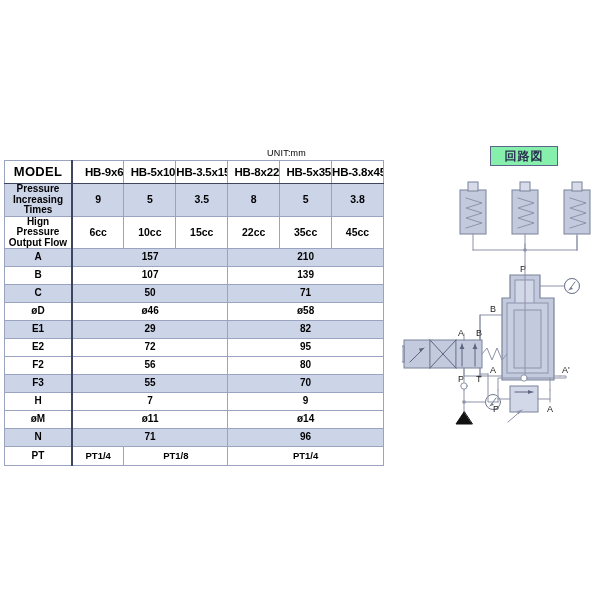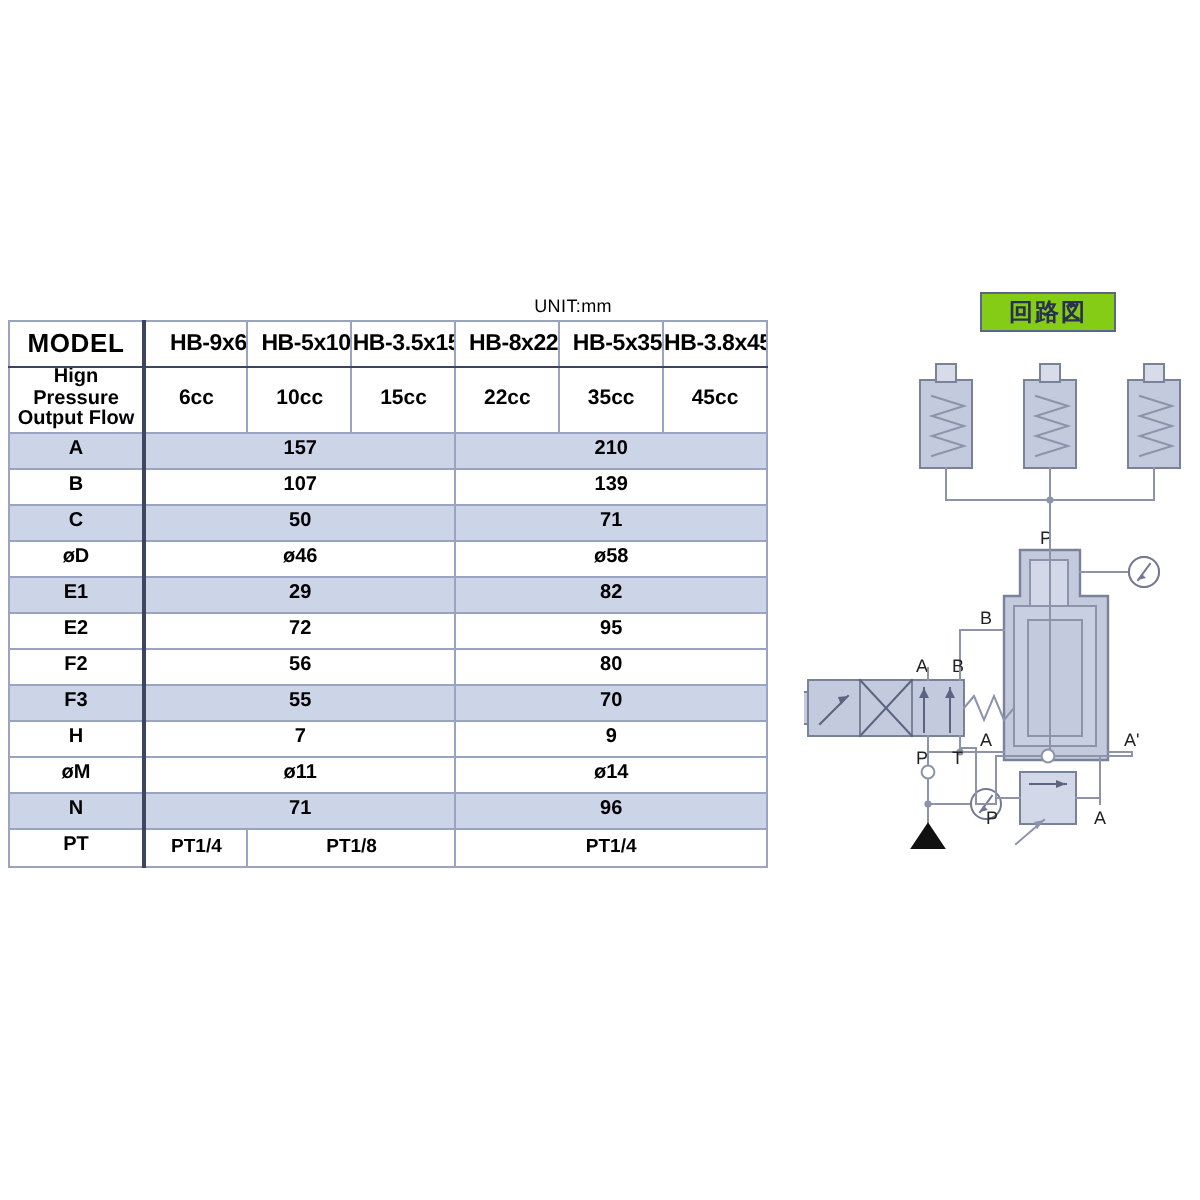--- a/index.html
+++ b/index.html
@@ -113,21 +113,21 @@
     top: 140px;
     width: 196px;
     height: 290px;
   }
   #circuit-title {
     position: absolute;
     left: 88px;
     top: 6px;
     width: 66px;
     height: 18px;
-    background: #84cc16;
+    background: #86efac;
     border: 1px solid #5b6489;
     color: #2a3050;
     font-size: 12px;
     font-weight: bold;
     letter-spacing: 1px;
     text-align: center;
     line-height: 18px;
     font-family: "DejaVu Sans", sans-serif;
   }
   #circuit svg { position: absolute; left: 0; top: 0; }
@@ -142,20 +142,32 @@
   <table class="spec">
     <tbody id="spec-tbody">
         <tr class="hdr">
           <td class="rowlab">MODEL</td>
           <td class="modelcell">HB-9x6</td>
           <td class="modelcell">HB-5x10</td>
           <td class="modelcell">HB-3.5x15</td>
           <td class="modelcell">HB-8x22</td>
           <td class="modelcell">HB-5x35</td>
           <td class="modelcell">HB-3.8x45</td>
+        </tr>
+        <tr class="band r-press">
+          <td class="rowlab desc">
+            <div>Pressure</div>
+            <div>Increasing Times</div>
+          </td>
+          <td class="val">9</td>
+          <td class="val">5</td>
+          <td class="val">3.5</td>
+          <td class="val">8</td>
+          <td class="val">5</td>
+          <td class="val">3.8</td>
         </tr>
         <tr class="plain r-flow">
           <td class="rowlab desc">
             <div>Hign Pressure</div>
             <div>Output Flow</div>
           </td>
           <td class="val">6cc</td>
           <td class="val">10cc</td>
           <td class="val">15cc</td>
           <td class="val">22cc</td>

